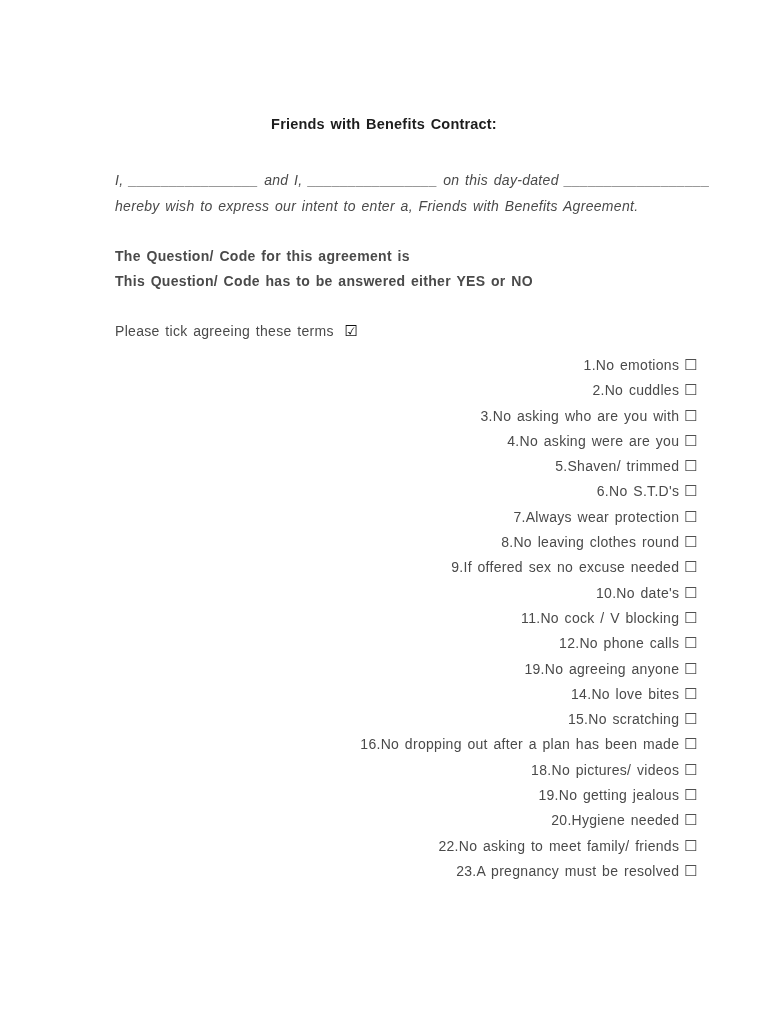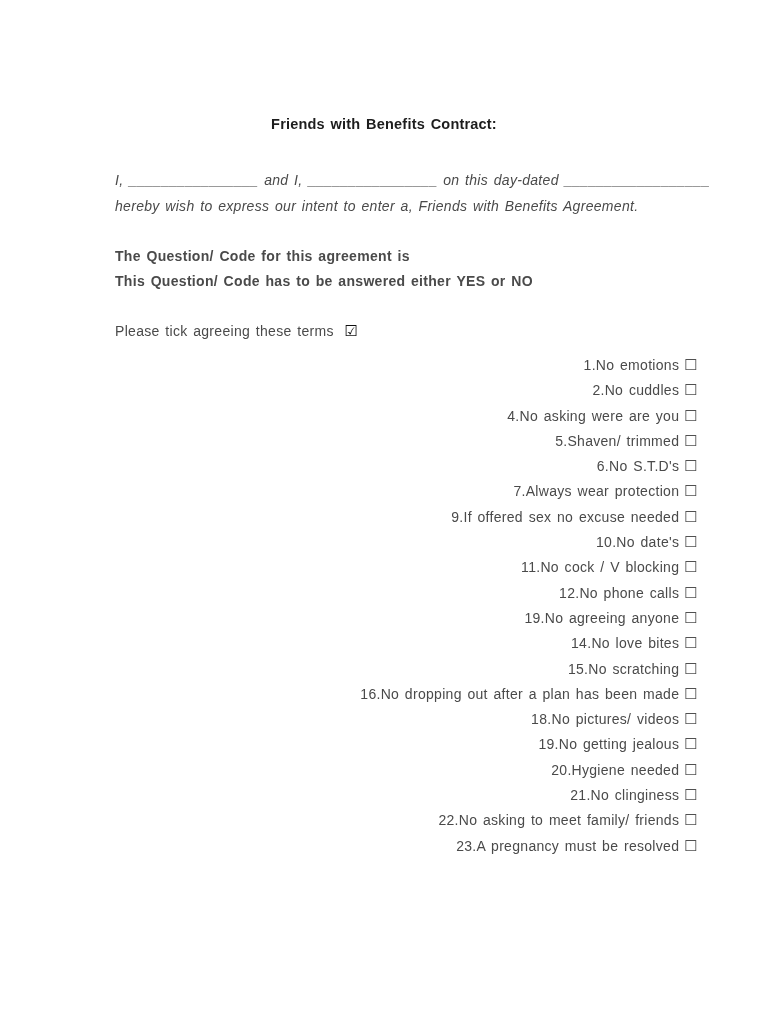--- a/index.html
+++ b/index.html
@@ -97,29 +97,31 @@
     <p class="tick-line">
       <span>Please tick agreeing these terms</span>
       <span class="checkbox checked">☑</span>
     </p>
 
     <div class="terms">
   <div class="term-row"><span class="term-num">1.</span><span class="term-label">No emotions</span><span class="checkbox">☐</span></div>
 
   <div class="term-row"><span class="term-num">2.</span><span class="term-label">No cuddles</span><span class="checkbox">☐</span></div>
 
+  <div class="term-row"><span class="term-num">3.</span><span class="term-label">No asking who are you with</span><span class="checkbox">☐</span></div>
 
   <div class="term-row"><span class="term-num">4.</span><span class="term-label">No asking were are you</span><span class="checkbox">☐</span></div>
 
   <div class="term-row"><span class="term-num">5.</span><span class="term-label">Shaven/ trimmed</span><span class="checkbox">☐</span></div>
 
   <div class="term-row"><span class="term-num">6.</span><span class="term-label">No S.T.D's</span><span class="checkbox">☐</span></div>
 
   <div class="term-row"><span class="term-num">7.</span><span class="term-label">Always wear protection</span><span class="checkbox">☐</span></div>
 
+  <div class="term-row"><span class="term-num">8.</span><span class="term-label">No leaving clothes round</span><span class="checkbox">☐</span></div>
 
   <div class="term-row"><span class="term-num">9.</span><span class="term-label">If offered sex no excuse needed</span><span class="checkbox">☐</span></div>
 
   <div class="term-row"><span class="term-num">10.</span><span class="term-label">No date's</span><span class="checkbox">☐</span></div>
 
   <div class="term-row"><span class="term-num">11.</span><span class="term-label">No cock / V blocking</span><span class="checkbox">☐</span></div>
 
   <div class="term-row"><span class="term-num">12.</span><span class="term-label">No phone calls</span><span class="checkbox">☐</span></div>
 
   <div class="term-row"><span class="term-num">19.</span><span class="term-label">No agreeing anyone</span><span class="checkbox">☐</span></div>
@@ -130,20 +132,19 @@
 
   <div class="term-row"><span class="term-num">16.</span><span class="term-label">No dropping out after a plan has been made</span><span class="checkbox">☐</span></div>
 
 
   <div class="term-row"><span class="term-num">18.</span><span class="term-label">No pictures/ videos</span><span class="checkbox">☐</span></div>
 
   <div class="term-row"><span class="term-num">19.</span><span class="term-label">No getting jealous</span><span class="checkbox">☐</span></div>
 
   <div class="term-row"><span class="term-num">20.</span><span class="term-label">Hygiene needed</span><span class="checkbox">☐</span></div>
 
-  <div class="term-row"><span class="term-num">21.</span><span class="term-label">No clinginess</span><span class="checkbox">☐</span></div>
 
   <div class="term-row"><span class="term-num">22.</span><span class="term-label">No asking to meet family/ friends</span><span class="checkbox">☐</span></div>
 
   <div class="term-row"><span class="term-num">23.</span><span class="term-label">A pregnancy must be resolved</span><span class="checkbox">☐</span></div>
 </div>
   </div>
 </div>
 
 </body></html>

